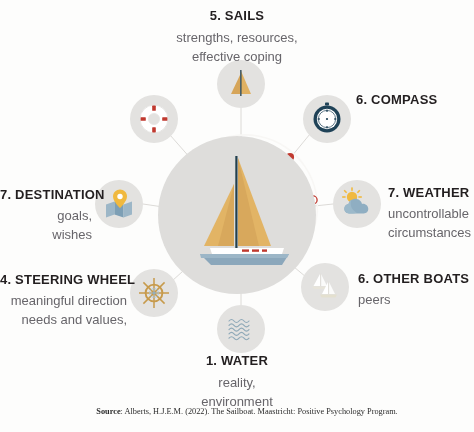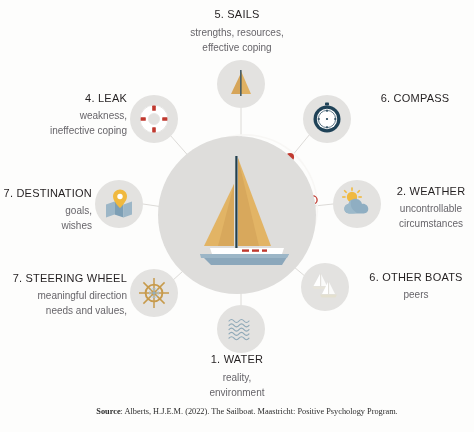--- a/index.html
+++ b/index.html
@@ -49,34 +49,34 @@
   .n-comp   { left: 303px; top: 95px; }
   .n-dest   { left: 95px;  top: 180px; }
   .n-weath  { left: 333px; top: 180px; }
   .n-wheel  { left: 130px; top: 269px; }
   .n-boats  { left: 301px; top: 263px; }
   .n-water  { left: 217px; top: 305px; }
 
   
   .label { position: absolute; }
   .label .ttl {
-    font-size: 11px;
-    font-weight: normal;
+    font-size: 13px;
+    font-weight: bold;
     color: #231f20;
     letter-spacing: .22px;
     white-space: nowrap;
     margin-bottom: 5px;
   }
   .label .dsc {
-    font-size: 10px;
+    font-size: 13px;
     color: #67656a;
     line-height: 1.45;
     white-space: nowrap;
   }
-  .lab-right { text-align: center; }
+  .lab-right { text-align: left; }
   .lab-left  { text-align: right; }
   .lab-ctr   { text-align: center; }
 
   .l-sails { left: 157px; top: 8px;  width: 160px; }
   .l-leak  { left: 0px;   top: 92px; width: 127px; }
   .l-comp  { left: 356px; top: 92px; width: 118px; }
   .l-dest  { left: 0px;   top: 187px; width: 92px; }
   .l-weath { left: 388px; top: 185px; width: 86px; }
   .l-wheel { left: 0px;   top: 272px; width: 127px; }
   .l-boats { left: 358px; top: 271px; width: 116px; }
@@ -262,50 +262,43 @@
   </div>
 
   <div class="label l-sails lab-ctr">
     <div class="ttl">5. SAILS</div>
     <div class="dsc">
       <div>strengths, resources,</div>
       <div>effective coping</div>
     </div>
   </div>
 
-  <div class="label l-leak lab-left">
-    <div class="ttl">4. LEAK</div>
-    <div class="dsc">
-      <div>weakness,</div>
-      <div>ineffective coping</div>
-    </div>
-  </div>
 
   <div class="label l-comp lab-right">
     <div class="ttl">6. COMPASS</div>
   </div>
 
   <div class="label l-dest lab-left">
     <div class="ttl">7. DESTINATION</div>
     <div class="dsc">
       <div>goals,</div>
       <div>wishes</div>
     </div>
   </div>
 
   <div class="label l-weath lab-right">
-    <div class="ttl">2. WEATHER</div>
+    <div class="ttl">7. WEATHER</div>
     <div class="dsc">
       <div>uncontrollable</div>
       <div>circumstances</div>
     </div>
   </div>
 
   <div class="label l-wheel lab-left">
-    <div class="ttl">7. STEERING WHEEL</div>
+    <div class="ttl">4. STEERING WHEEL</div>
     <div class="dsc">
       <div>meaningful direction</div>
       <div>needs and values,</div>
     </div>
   </div>
 
   <div class="label l-boats lab-right">
     <div class="ttl">6. OTHER BOATS</div>
     <div class="dsc">
       <div>peers</div>

